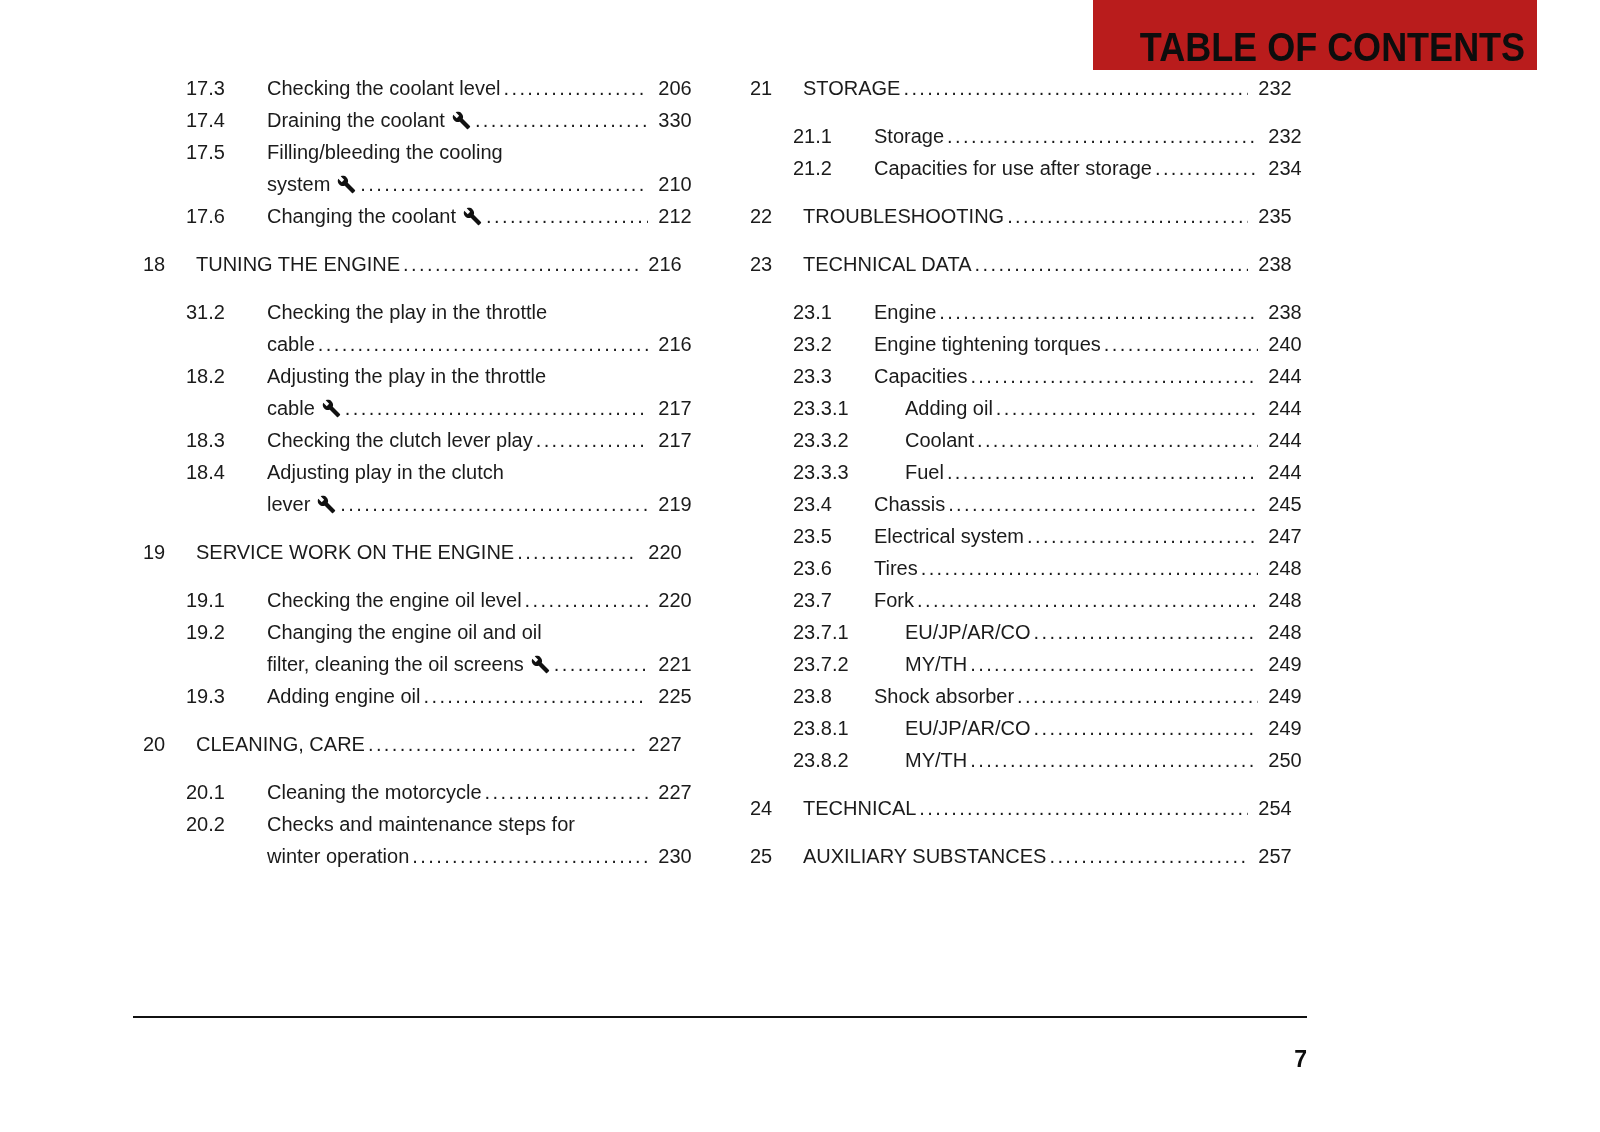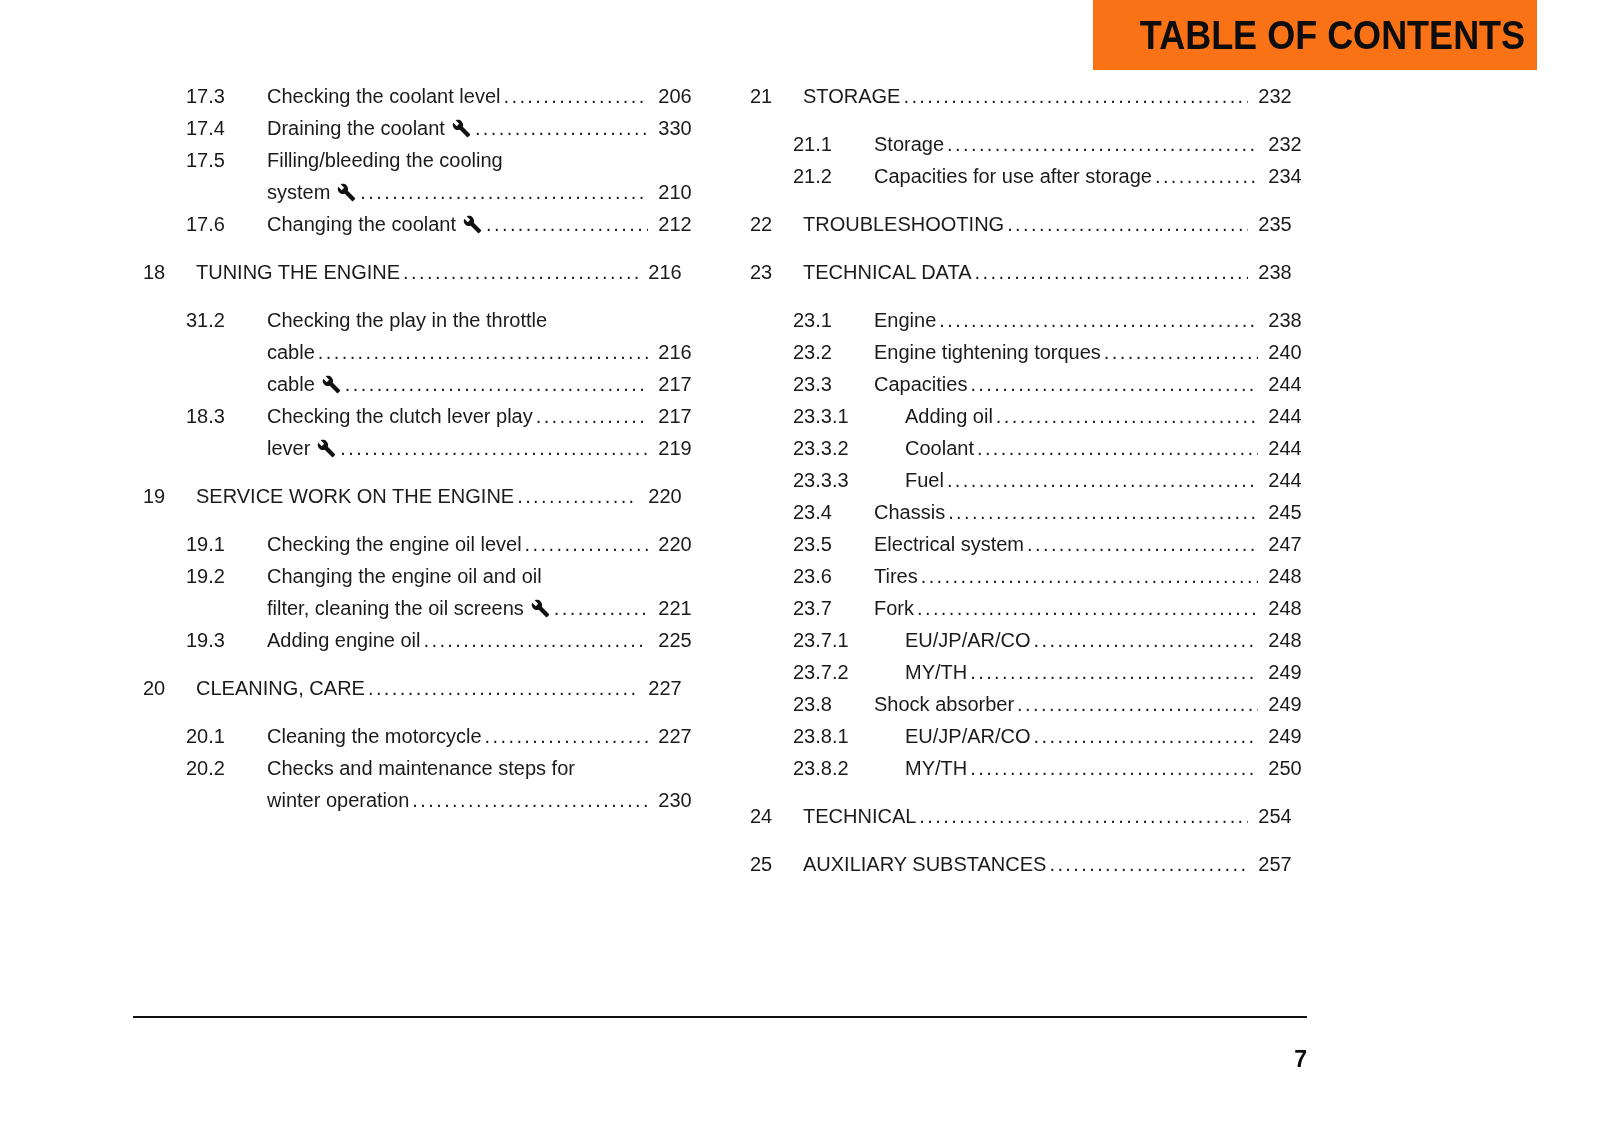--- a/index.html
+++ b/index.html
@@ -31,21 +31,21 @@
     color: #0d0d0d;
     letter-spacing: 0px;
     transform: scaleX(0.9);
     transform-origin: right center;
     white-space: nowrap;
   }
 
   
   .columns {
     position: absolute;
-    top: 80px; left: 133px;
+    top: 72px; left: 133px;
     width: 1174px;
     display: flex;
     gap: 43px;
   }
   .col { width: 564px; flex-shrink: 0; }
   .col.right { width: 567px; }
 
   
   .entry { font-size: 20px; line-height: 32px; }
   .entry.level-1 { margin: 16px 10px; }
@@ -100,21 +100,21 @@
     font-weight: 700;
     color: #0d0d0d;
   }
 </style>
 </head>
 <body>
 
 <div class="page">
 
   <header>
-    <div class="header-band" style="background: #f97316;">
+    <div class="header-band" style="background: #b91c1c; align-items: flex-end;">
       <h1>TABLE OF CONTENTS</h1>
     </div>
   </header>
 
   <main class="columns">
     <section class="col left" id="col-left">
         <div class="entry level-2">
           <div class="line">
             <span class="num">17.3</span>
             <span class="txt">Checking the coolant level</span>
@@ -180,40 +180,48 @@
           </div>
           <div class="line">
             <span class="num"></span>
             <span class="txt">cable</span>
             <span class="leader"></span>
             <span class="pg">216</span>
           </div>
         </div>
         <div class="entry level-2">
           <div class="line">
+            <span class="num">18.2</span>
+            <span class="txt">Adjusting the play in the throttle</span>
+          </div>
+          <div class="line">
             <span class="num"></span>
             <span class="txt">cable</span>
             <span class="wrench-wrap">
               <svg viewBox="0 0 24 24" aria-hidden="true">
                 <path d="M22.7 19l-9.1-9.1c.9-2.3.4-5-1.5-6.9-2-2-5-2.4-7.4-1.3L9 6 6 9 1.6 4.7C.4 7.1.9 10.1 2.9 12.1c1.9 1.9 4.6 2.4 6.9 1.5l9.1 9.1c.4.4 1 .4 1.4 0l2.3-2.3c.5-.4.5-1.1.1-1.4z"></path>
               </svg>
             </span>
             <span class="leader"></span>
             <span class="pg">217</span>
           </div>
         </div>
         <div class="entry level-2">
           <div class="line">
             <span class="num">18.3</span>
             <span class="txt">Checking the clutch lever play</span>
             <span class="leader"></span>
             <span class="pg">217</span>
           </div>
         </div>
         <div class="entry level-2">
+          <div class="line">
+            <span class="num">18.4</span>
+            <span class="txt">Adjusting play in the clutch</span>
+          </div>
           <div class="line">
             <span class="num"></span>
             <span class="txt">lever</span>
             <span class="wrench-wrap">
               <svg viewBox="0 0 24 24" aria-hidden="true">
                 <path d="M22.7 19l-9.1-9.1c.9-2.3.4-5-1.5-6.9-2-2-5-2.4-7.4-1.3L9 6 6 9 1.6 4.7C.4 7.1.9 10.1 2.9 12.1c1.9 1.9 4.6 2.4 6.9 1.5l9.1 9.1c.4.4 1 .4 1.4 0l2.3-2.3c.5-.4.5-1.1.1-1.4z"></path>
               </svg>
             </span>
             <span class="leader"></span>
             <span class="pg">219</span>

